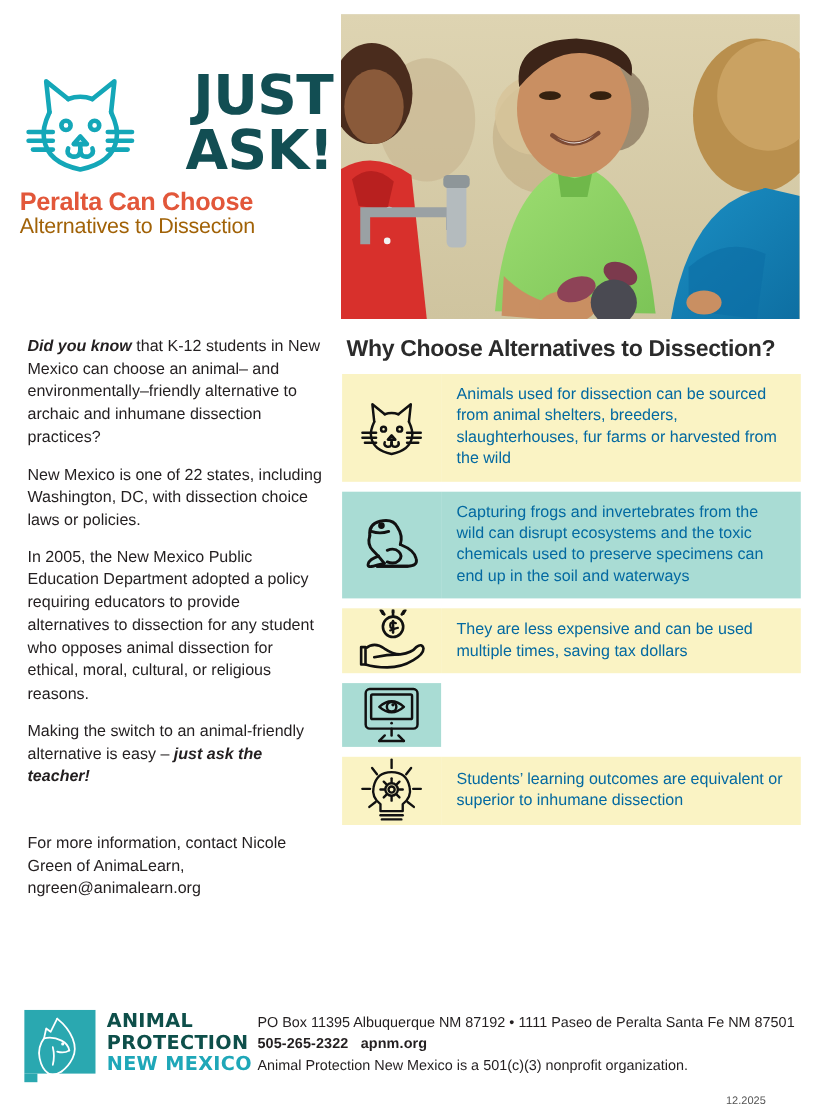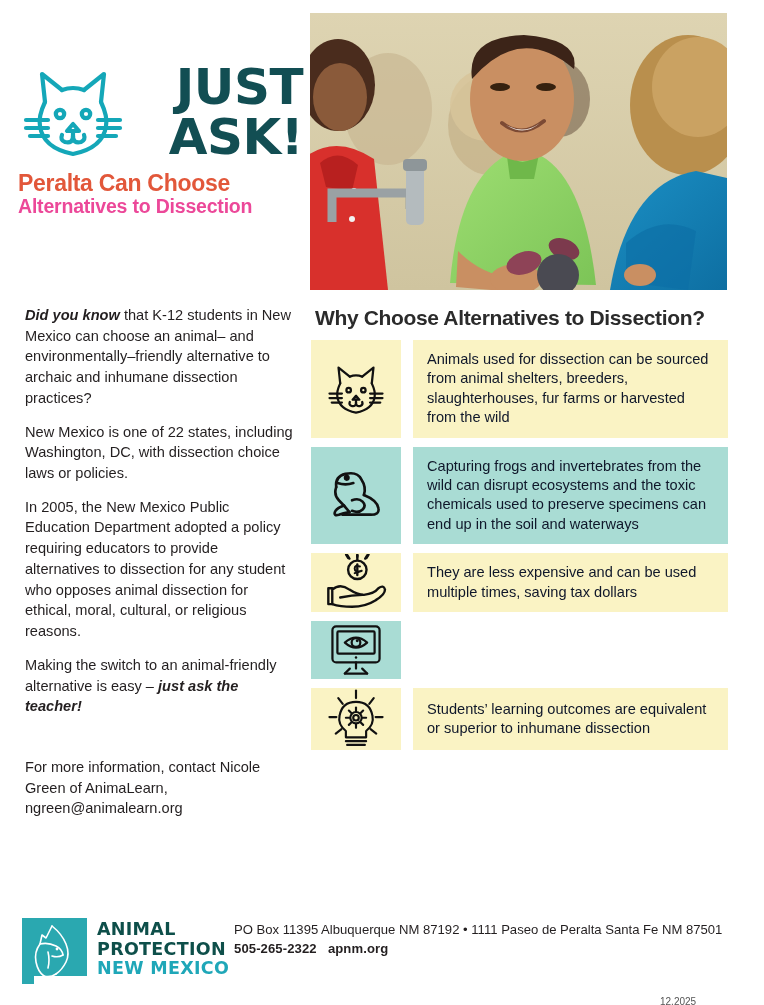--- a/index.html
+++ b/index.html
@@ -32,22 +32,22 @@
     margin-top:9px;
     font-size:23px;
     font-weight:800;
     color:#E2573A;
     letter-spacing:-0.3px;
     line-height:1.05;
   }
   .tag2{
     margin-top:1px;
     font-size:19.5px;
-    font-weight:700;
-    color:#ec4899;
+    font-weight:400;
+    color:#a16207;
     letter-spacing:-0.2px;
     line-height:1.1;
   }
 
   
   .hero{
     position:absolute;left:310px;top:13px;width:417px;height:277px;
     overflow:hidden;background:#d8cfae;
   }
   .hero svg{display:block;width:100%;height:100%;}
@@ -65,23 +65,23 @@
   .rc-title{
     font-size:21px;font-weight:bold;color:#2b2b2b;
     letter-spacing:-0.35px;margin:0 0 10px 4px;
   }
   .benefit{display:flex;align-items:stretch;margin-bottom:9px;}
   .b-icon{
     flex:0 0 90px;display:flex;align-items:center;justify-content:center;
   }
   .b-icon svg{display:block;}
   .b-text{
-    flex:1;margin-left:12px;display:flex;align-items:center;
+    flex:1;margin-left:0;display:flex;align-items:center;
     padding:10px 12px 10px 14px;
-    font-size:14.6px;line-height:1.33;color:#0f172a;
+    font-size:14.6px;line-height:1.33;color:#0369a1;
   }
   .y .b-icon,.y .b-text{background:#FAF3C4;}
   .t .b-icon,.t .b-text{background:#A9DCD4;}
 
   
   .footer{position:absolute;left:22px;top:918px;width:720px;}
   .apnm{display:flex;align-items:flex-start;}
   .apnm-mark{width:65px;height:66px;flex:0 0 65px;}
   .apnm-words{margin-left:10px;padding-top:2px;
     font-family:"DejaVu Sans","Liberation Sans",sans-serif;}
@@ -331,18 +331,19 @@
         <div class="w3">NEW MEXICO</div>
       </div>
     </div>
 
     <div class="addr">
       <div>PO Box 11395  Albuquerque NM 87192  •  1111 Paseo de Peralta  Santa Fe NM 87501</div>
       <div>
         <span class="bold">505-265-2322</span>
         <span class="bold">&nbsp;&nbsp;</span><span class="bold">apnm.org</span>
       </div>
+      <div>Animal Protection New Mexico is a 501(c)(3) nonprofit organization.</div>
     </div>
   </div>
 
   <div class="datestamp">12.2025</div>
 
 </div>
 
 </body></html>

